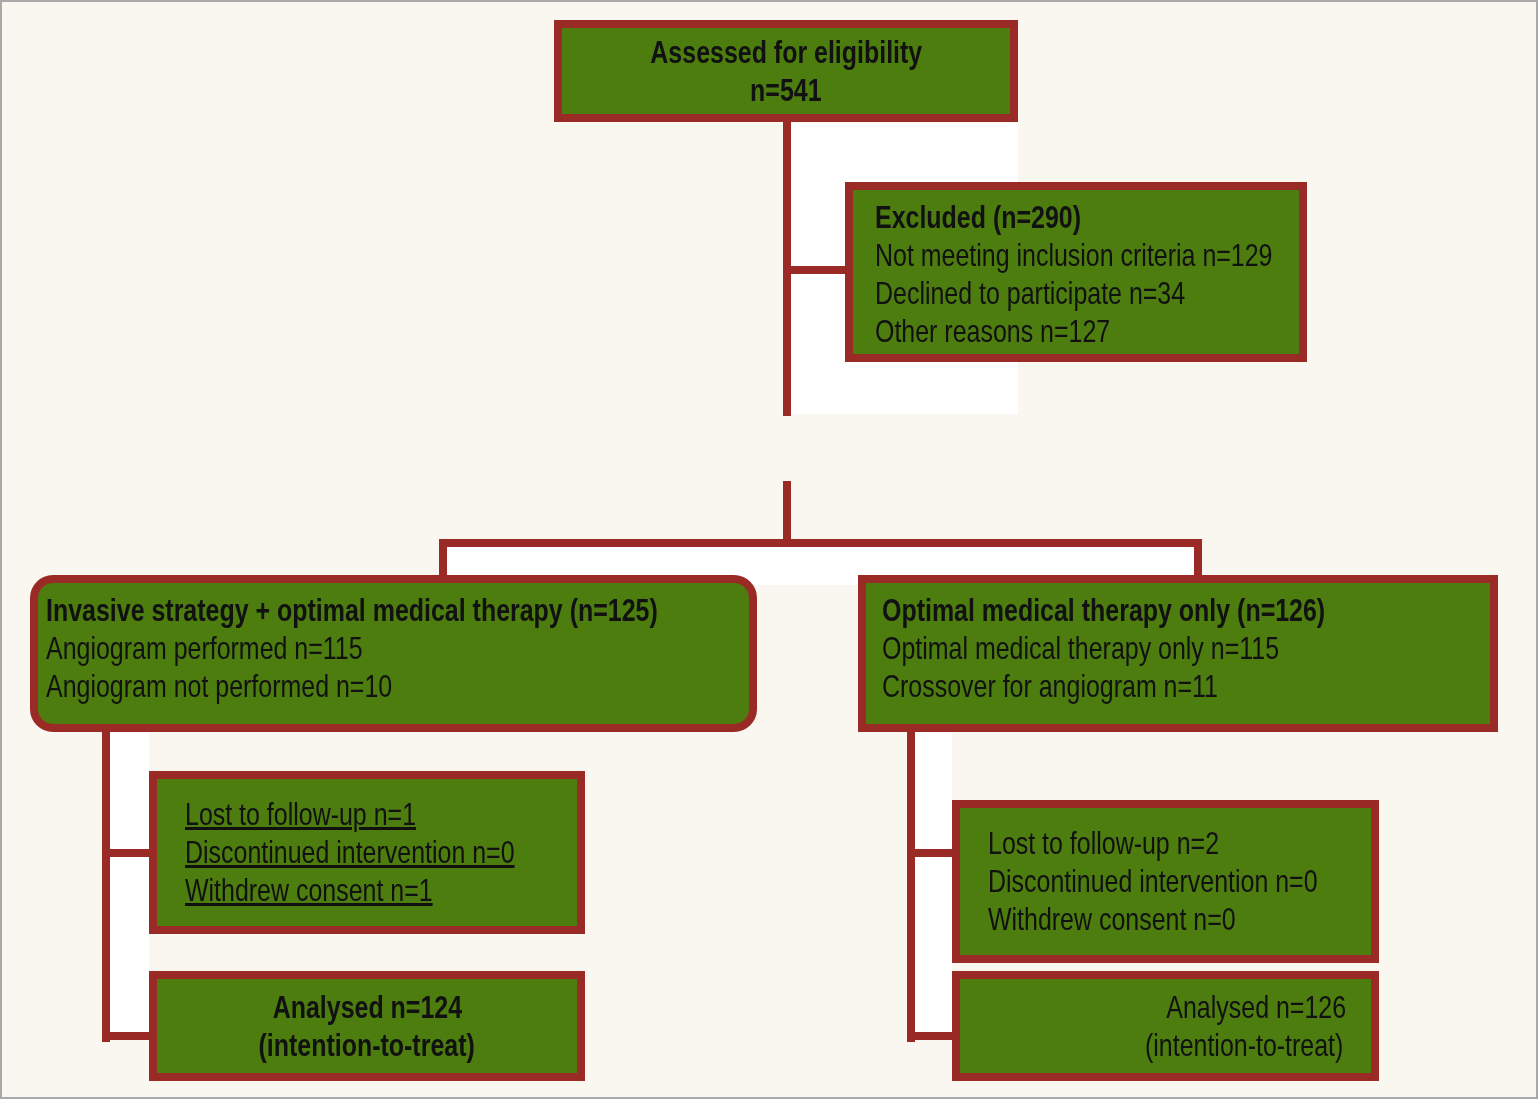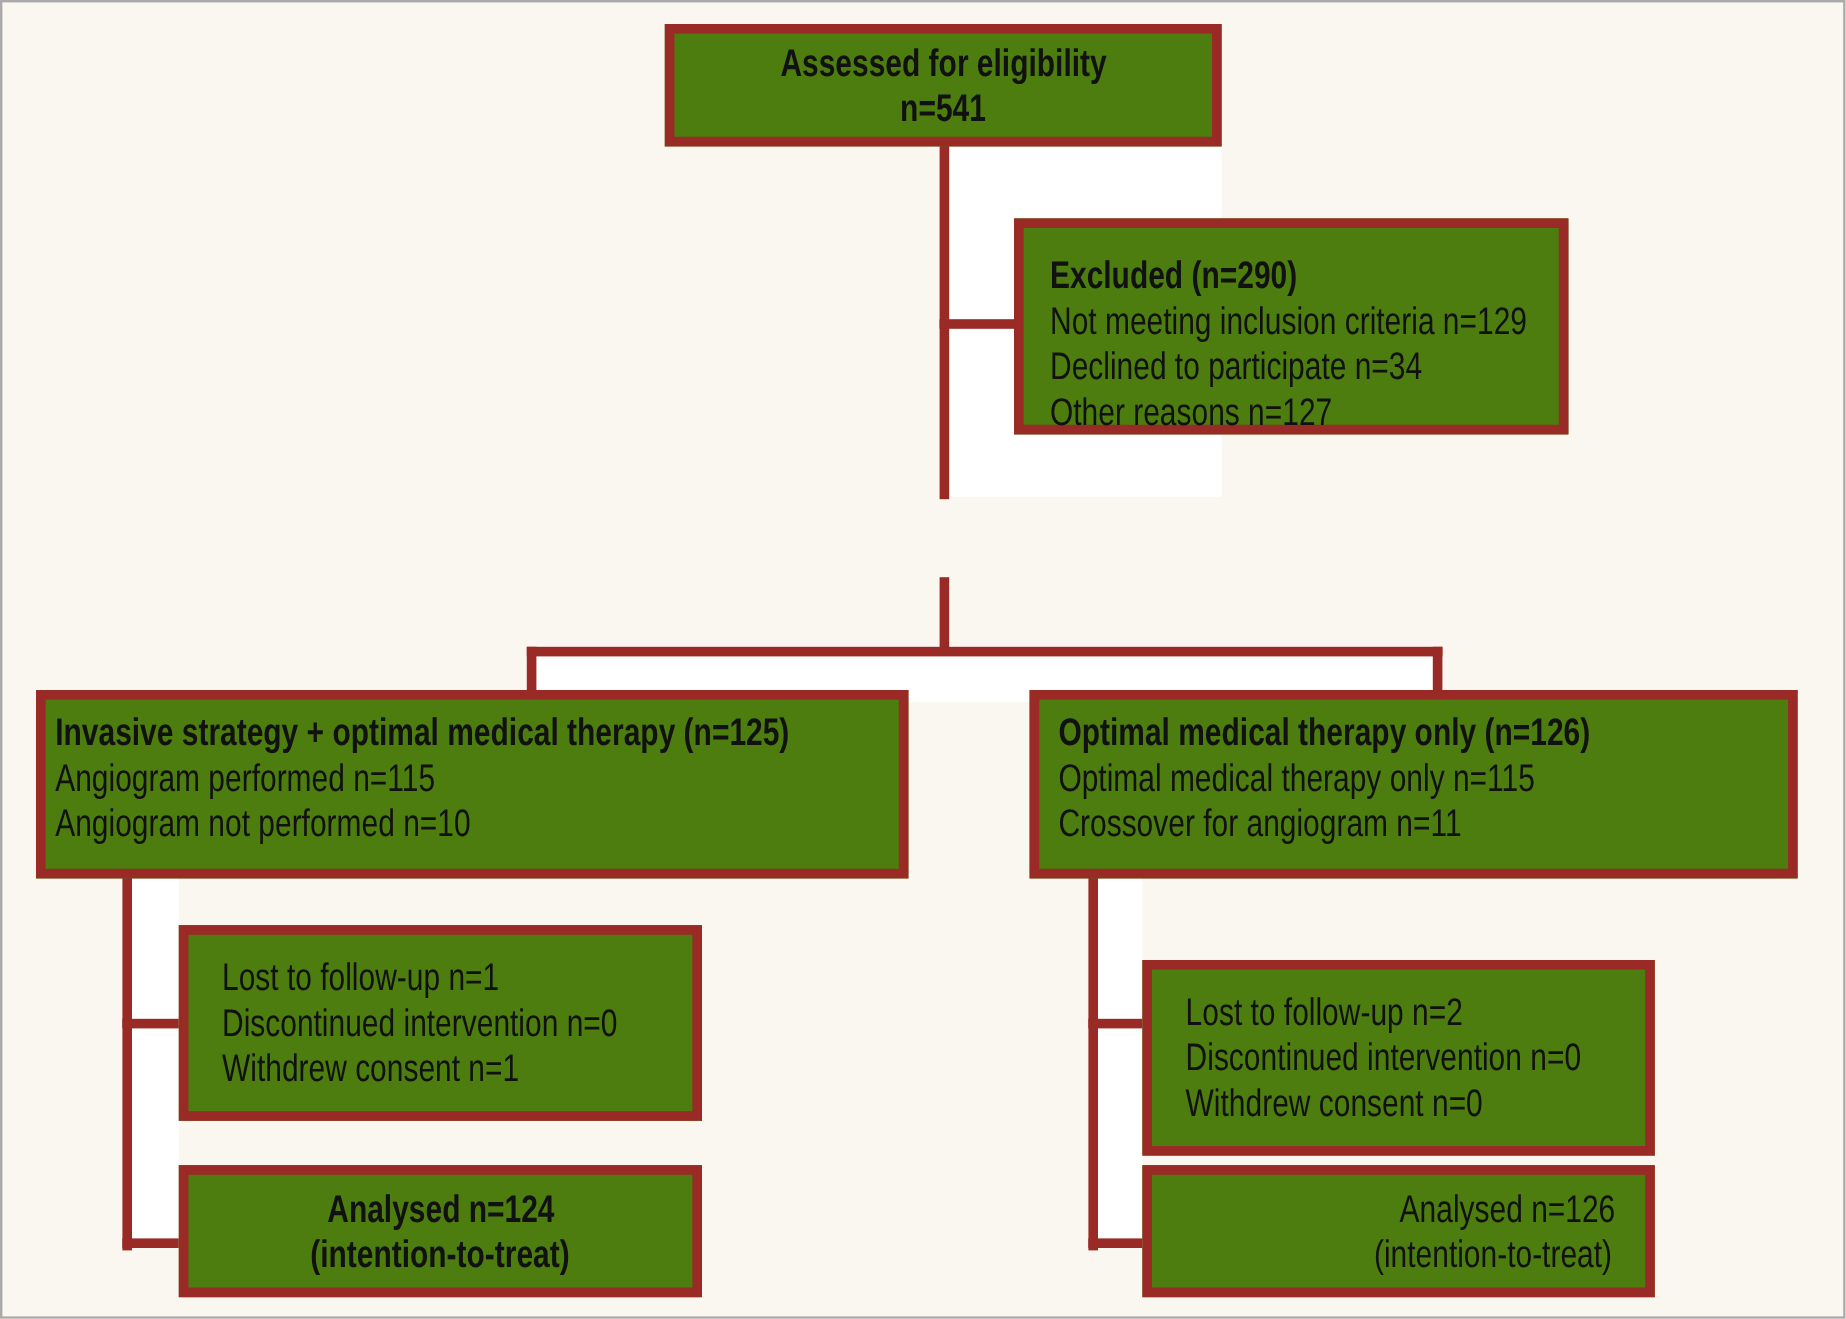--- a/index.html
+++ b/index.html
@@ -69,41 +69,41 @@
 
   <div class="line" style="left:905px;top:726px;width:8px;height:314px;"></div>
   <div class="line" style="left:905px;top:847px;width:45px;height:8px;"></div>
   <div class="line" style="left:905px;top:1030px;width:45px;height:8px;"></div>
 
   <div class="box center" style="left:552px;top:18px;width:464px;height:102px;">
     <div class="txt mid b">Assessed for eligibility</div>
     <div class="txt mid b">n=541</div>
   </div>
 
-  <div class="box" style="left:843px;top:180px;width:462px;height:180px;padding:20px 4px 0 22px;">
+  <div class="box" style="left:843px;top:180px;width:462px;height:180px;padding:8px 4px 0 22px;">
     <div class="txt left b">Excluded (n=290)</div>
     <div class="txt left">Not meeting inclusion criteria n=129</div>
     <div class="txt left">Declined to participate n=34</div>
     <div class="txt left">Other reasons n=127</div>
   </div>
 
 
-  <div class="box" style="left:28px;top:573px;width:727px;height:157px;padding:8px 4px 0 8px;">
+  <div class="box" style="left:28px;top:573px;width:727px;height:157px;padding:8px 4px 0 8px;border-radius:23px;">
     <div class="txt left b">Invasive strategy + optimal medical therapy (n=125)</div>
     <div class="txt left">Angiogram performed n=115</div>
     <div class="txt left">Angiogram not performed n=10</div>
   </div>
 
   <div class="box" style="left:856px;top:573px;width:640px;height:157px;padding:8px 4px 0 16px;">
     <div class="txt left b">Optimal medical therapy only (n=126)</div>
     <div class="txt left">Optimal medical therapy only n=115</div>
     <div class="txt left">Crossover for angiogram n=11</div>
   </div>
 
-  <div class="box" style="left:147px;top:769px;width:436px;height:163px;padding:16px 20px 0 28px;">
+  <div class="box" style="left:147px;top:769px;width:436px;height:163px;padding:16px 20px 0 28px;text-decoration:underline;">
     <div class="txt left">Lost to follow-up n=1</div>
     <div class="txt left">Discontinued intervention n=0</div>
     <div class="txt left">Withdrew consent n=1</div>
   </div>
 
   <div class="box" style="left:950px;top:769px;width:427px;height:163px;padding:16px 4px 0 28px;margin-top:29px;">
     <div class="txt left">Lost to follow-up n=2</div>
     <div class="txt left">Discontinued intervention n=0</div>
     <div class="txt left">Withdrew consent n=0</div>
   </div>

